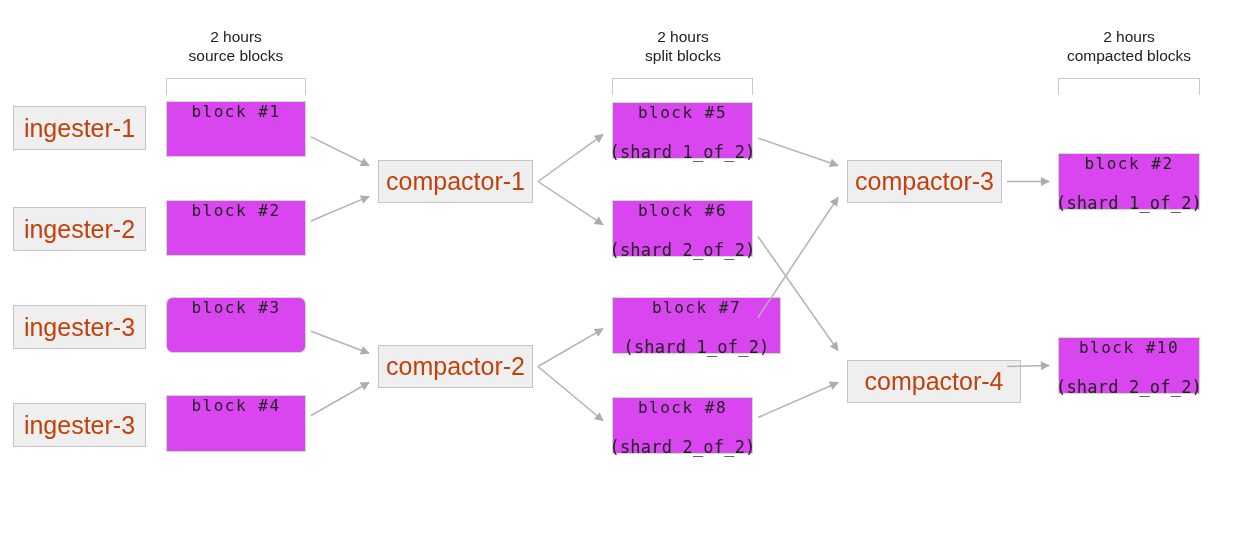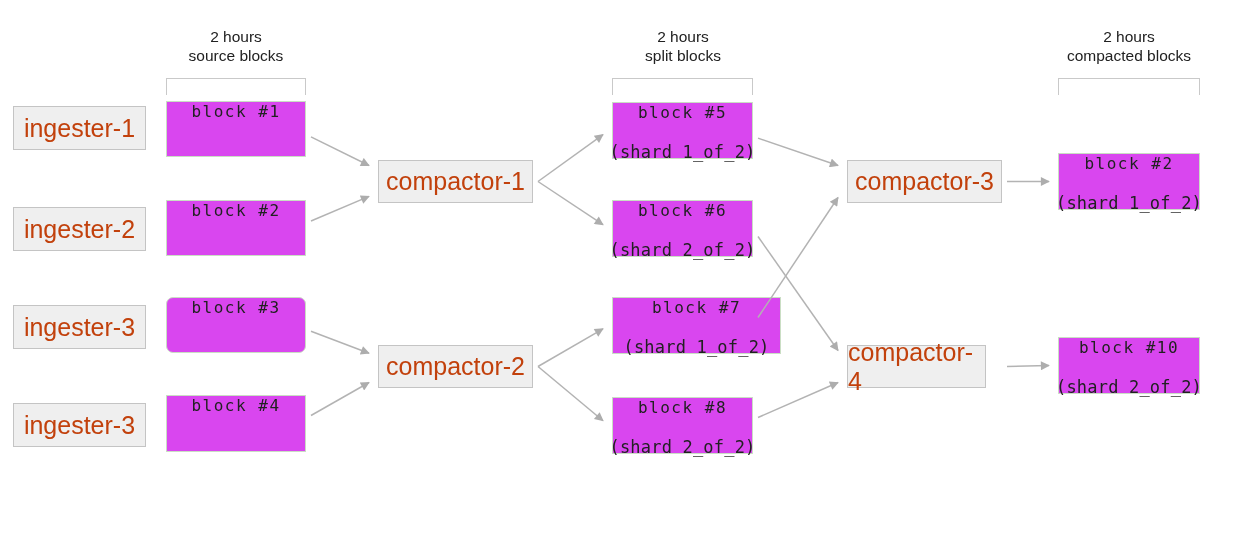--- a/index.html
+++ b/index.html
@@ -82,21 +82,21 @@
   <div class="block" style="left:612px;top:297px;width:169px;height:57px;">
     <span class="t">block #7</span>
     <span class="s">(shard 1_of_2)</span>
   </div>
   <div class="block" style="left:612px;top:397px;width:141px;height:57px;">
     <span class="t">block #8</span>
     <span class="s">(shard 2_of_2)</span>
   </div>
 
   <div class="node" style="left:847px;top:160px;width:155px;height:43px;">compactor-3</div>
-  <div class="node" style="left:847px;top:345px;width:139px;height:43px;">compactor-4</div>
+  <div class="node" style="left:847px;top:360px;width:174px;height:43px;">compactor-4</div>
 
   <div class="block" style="left:1058px;top:153px;width:142px;height:57px;">
     <span class="t">block #2</span>
     <span class="s">(shard 1_of_2)</span>
   </div>
   <div class="block" style="left:1058px;top:337px;width:142px;height:57px;">
     <span class="t">block #10</span>
     <span class="s">(shard 2_of_2)</span>
   </div>
 

